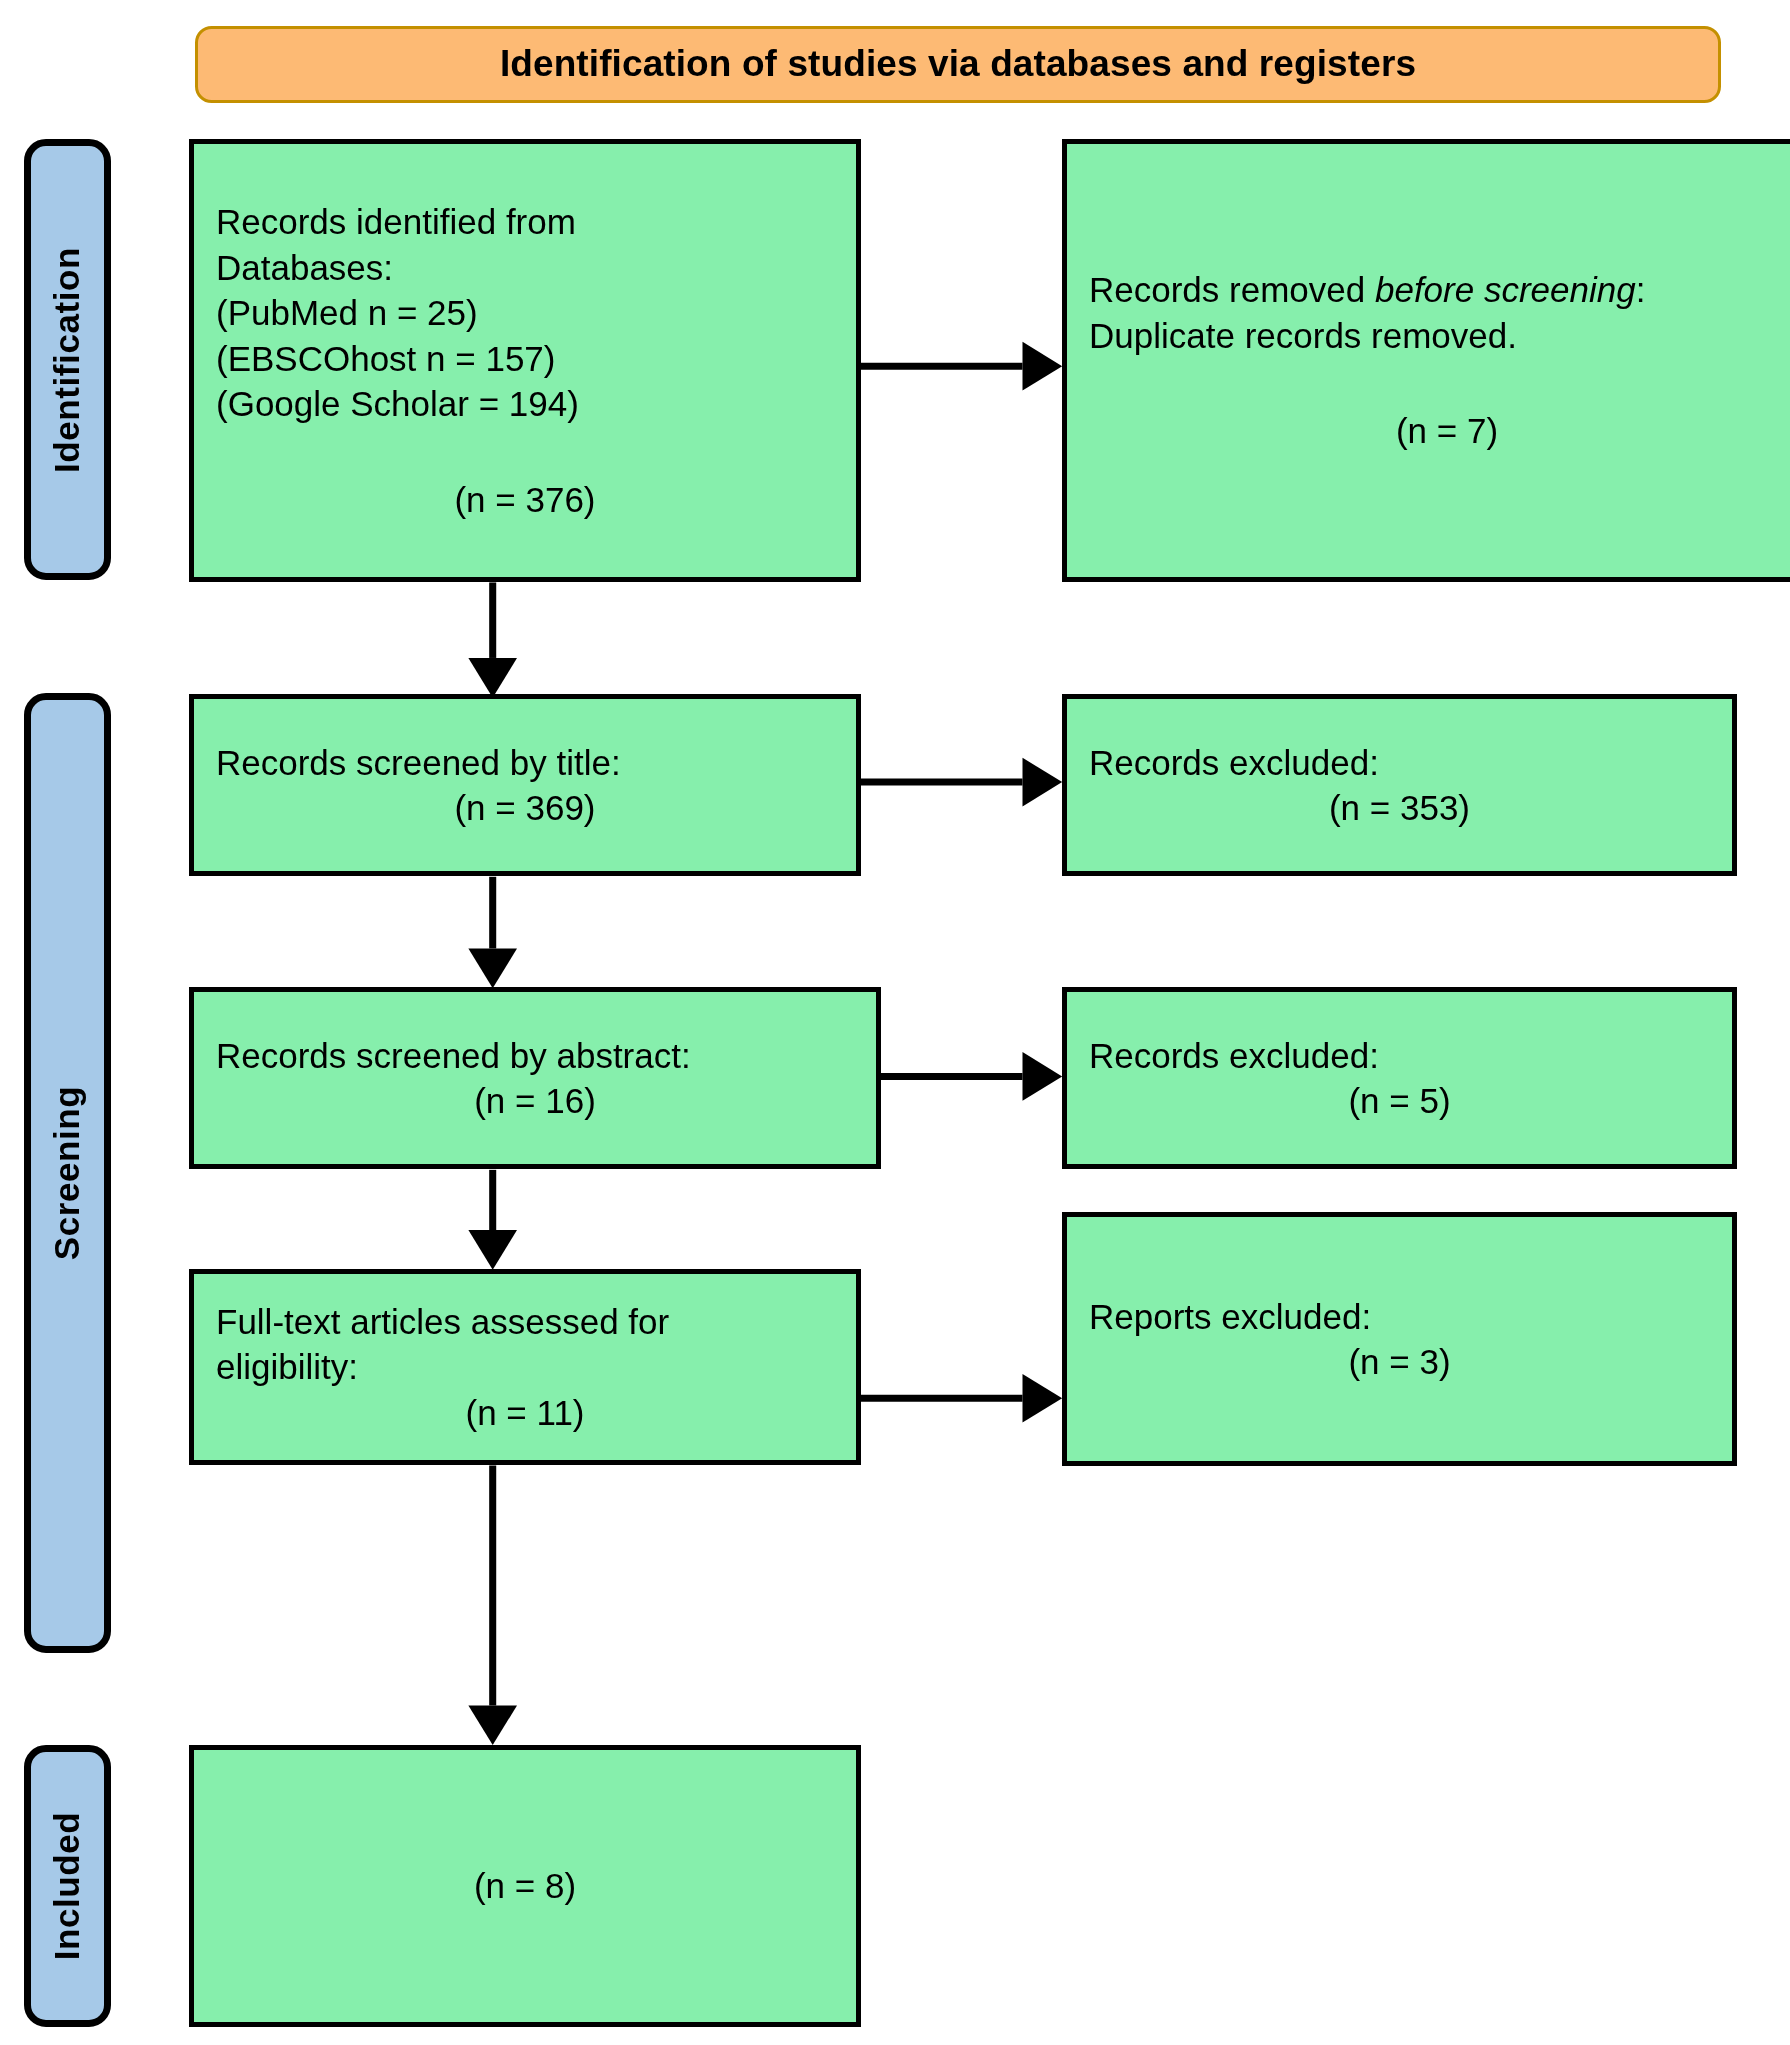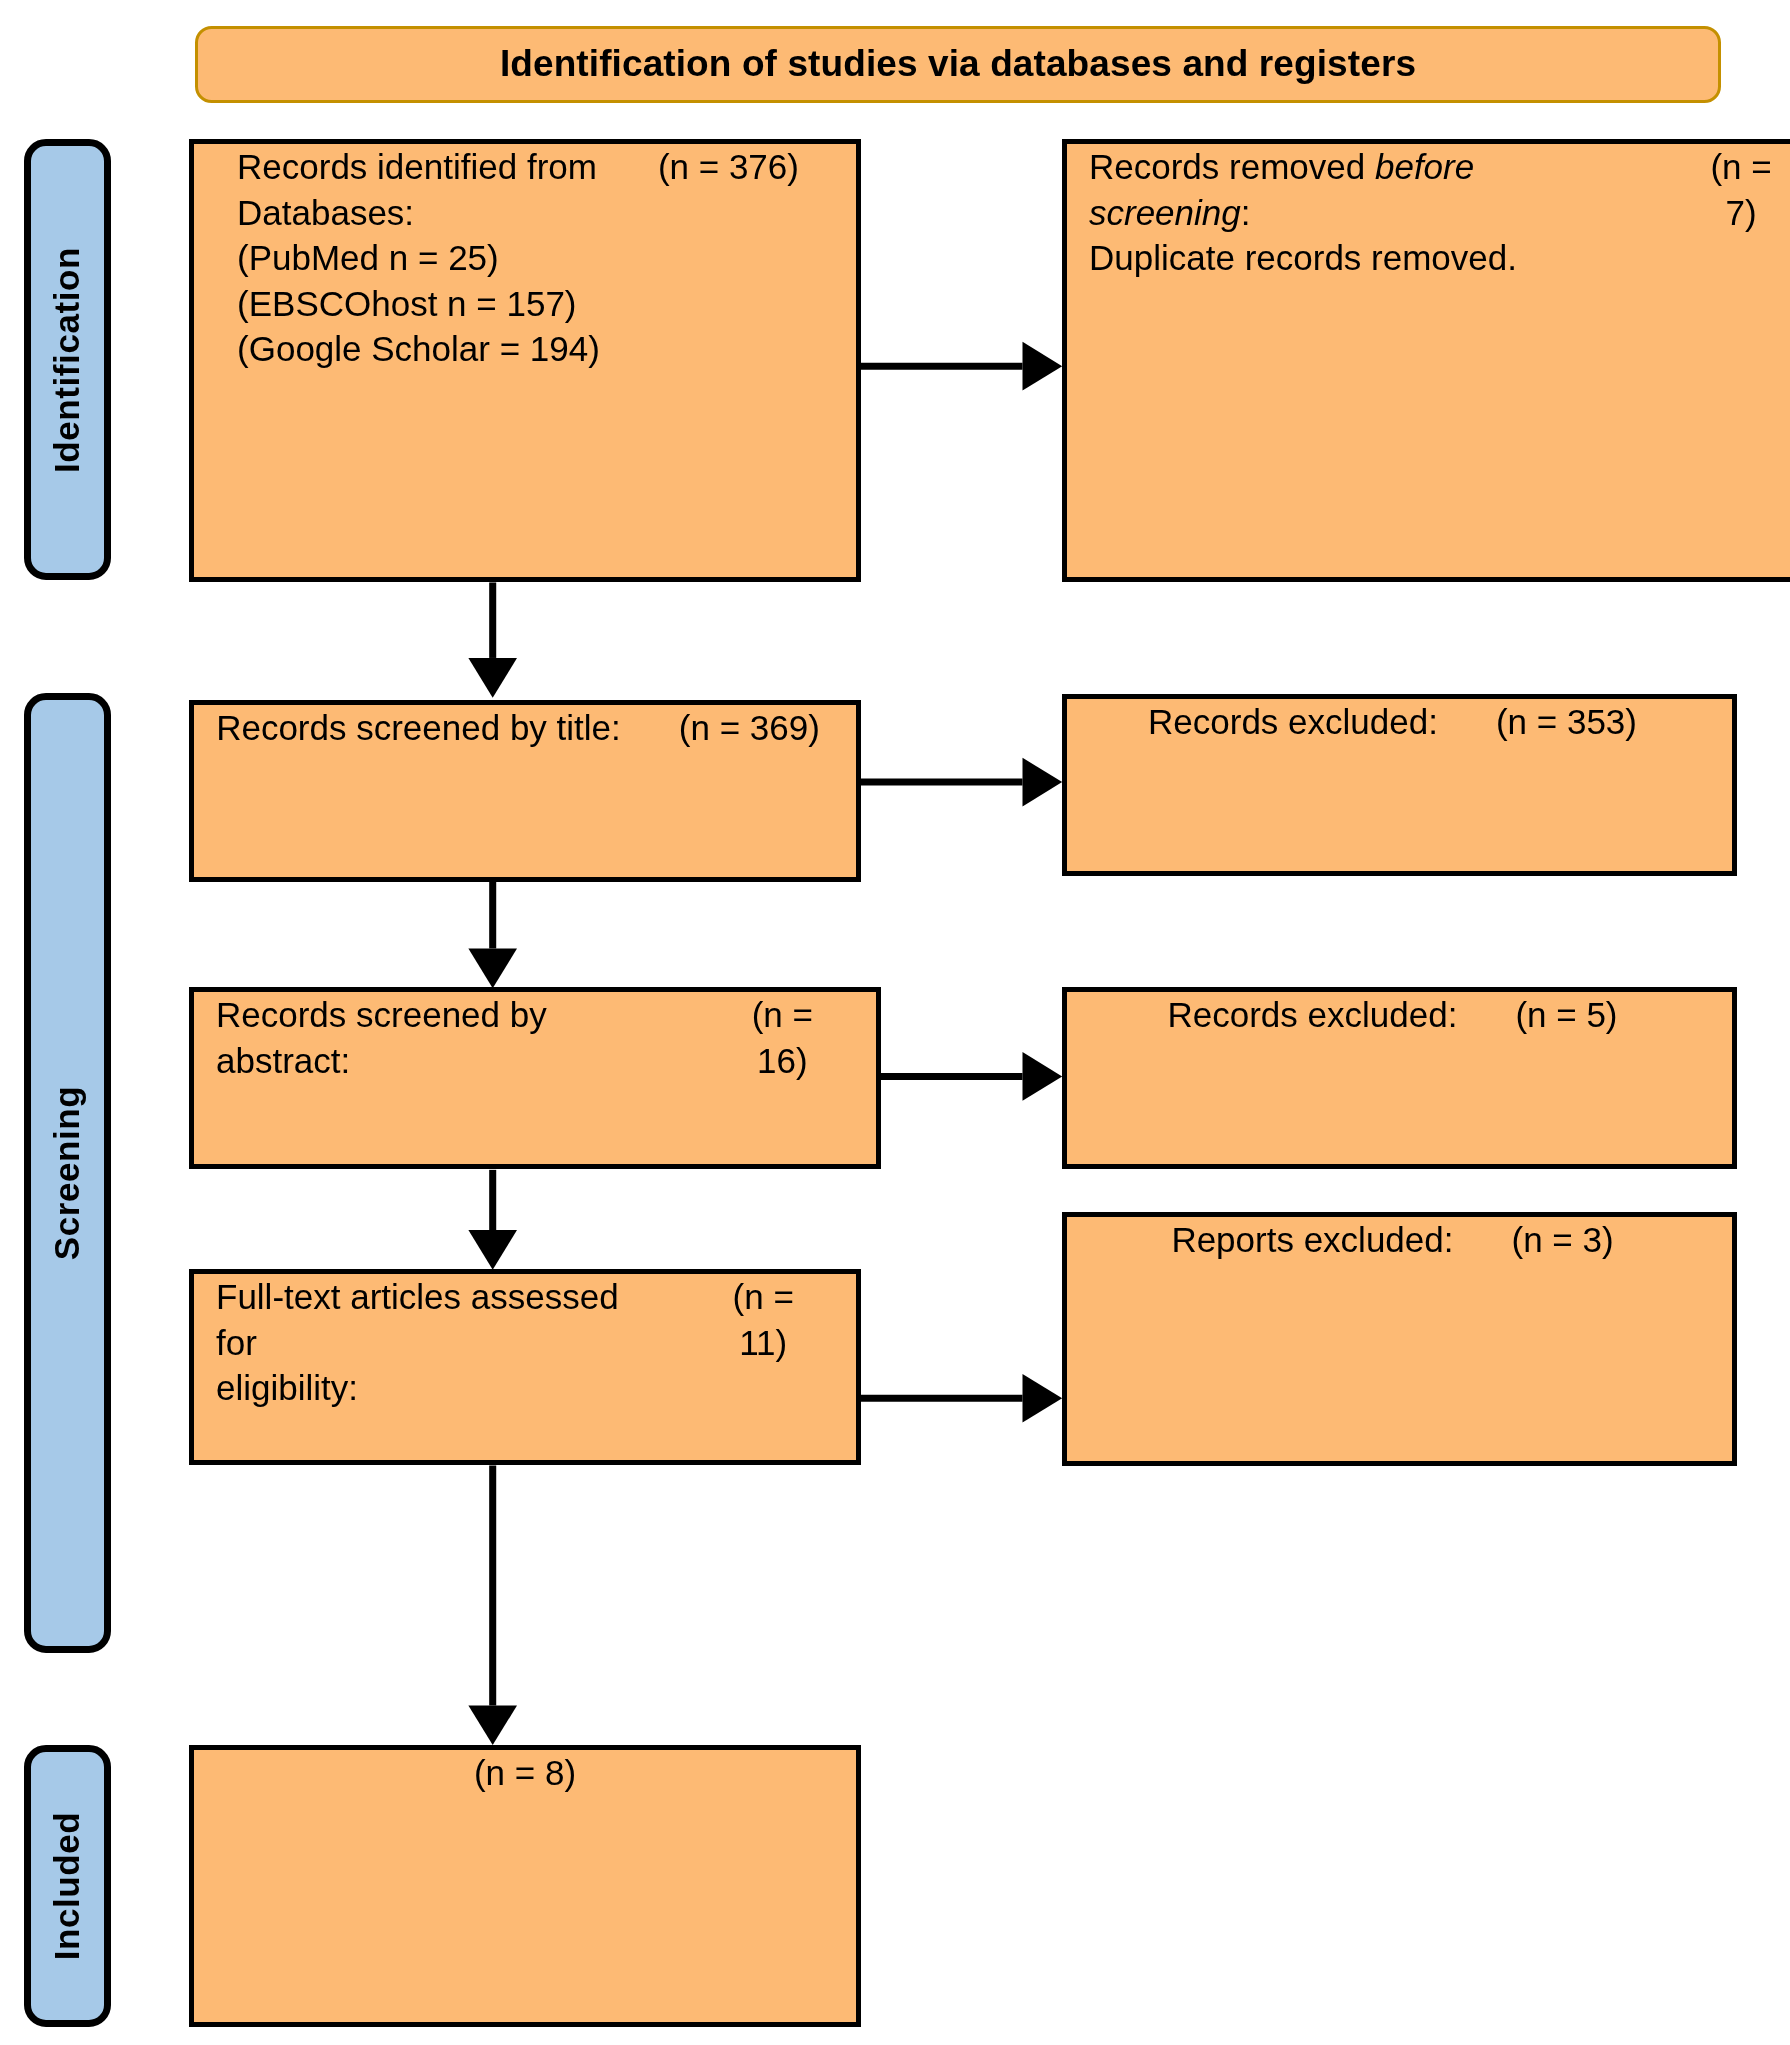--- a/index.html
+++ b/index.html
@@ -50,23 +50,24 @@
     font-weight: bold;
     font-size: 35px;
     color: #000000;
     letter-spacing: 0.6px;
   }
 
   
   .flow-box {
     position: absolute;
     box-sizing: border-box;
-    background: #fdba74;
+    background: #86efac;
     border: 5.8px solid #000000;
     display: flex;
+    flex-direction: column;
     justify-content: center;
   }
   .flow-box .box-text {
     font-size: 35px;
     line-height: 1.30;
     color: #000000;
     padding: 0 22px;
     white-space: pre-line;
   }
   .flow-box .box-count {
@@ -167,21 +168,21 @@
 
   <div class="flow-box" style="left:1062px; top:139px; width:770px; height:443px;">
     <div class="box-text" style="white-space:normal;">
       <span>Records removed </span><em>before screening</em><span>:</span><br>
       <span>Duplicate records removed.</span>
     </div>
     <div class="gap-lg"></div>
     <div class="box-count">(n = 7)</div>
   </div>
 
-  <div class="flow-box" style="left:189px; top:694px; width:672px; height:182px;margin-top:6px;">
+  <div class="flow-box" style="left:189px; top:694px; width:672px; height:182px;">
     <div class="box-text">Records screened by title:</div>
     <div class="box-count">(n = 369)</div>
   </div>
 
   <div class="flow-box" style="left:1062px; top:694px; width:675px; height:182px;">
     <div class="box-text">Records excluded:</div>
     <div class="box-count">(n = 353)</div>
   </div>
 
   <div class="flow-box" style="left:189px; top:987px; width:692px; height:182px;">

